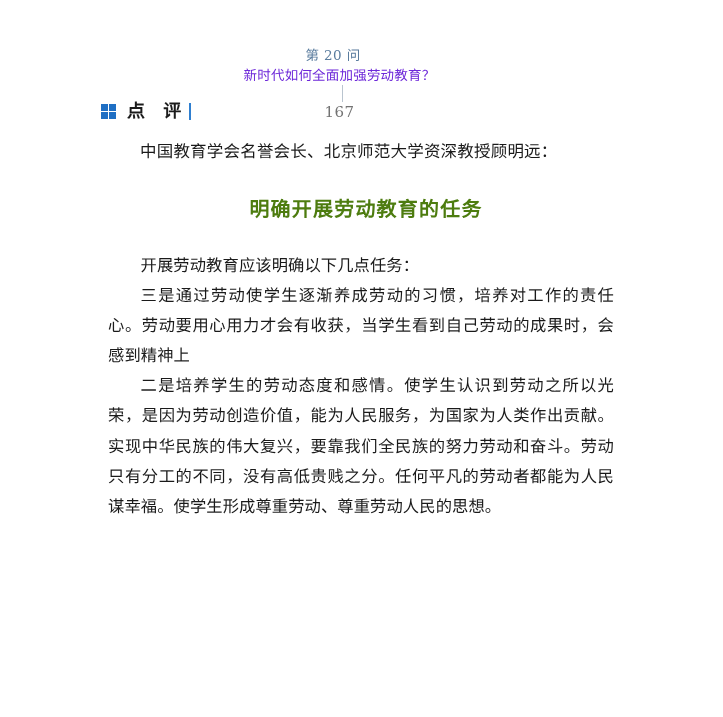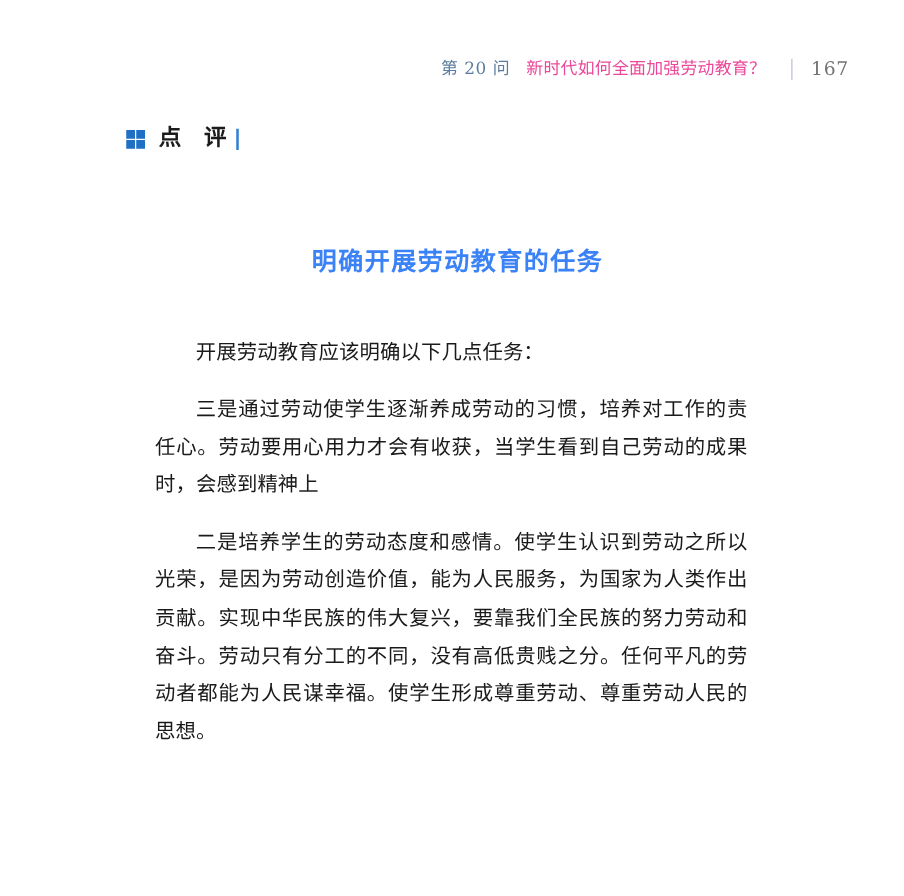--- a/index.html
+++ b/index.html
@@ -27,28 +27,29 @@
     position: absolute;
     top: 45px;
     left: 0;
     right: 44px;
     display: flex;
     justify-content: flex-end;
     align-items: center;
     font-size: 13.5px;
     line-height: 20px;
     white-space: nowrap;
+    flex-direction: column;
   }
   .rh-question {
     color: #5a7c9e;
     letter-spacing: .4px;
     margin-right: 13px;
   }
   .rh-title {
-    color: #ec4899;
+    color: #6d28d9;
     letter-spacing: .2px;
   }
   .rh-divider {
     width: 1px;
     height: 17px;
     background: #b9c4cf;
     margin: 0 15px 0 20px;
   }
   .rh-page {
     color: #737373;
@@ -113,33 +114,33 @@
   .article-title {
     position: absolute;
     top: 194px;
     left: 117px;
     right: 108px;
     text-align: center;
     font-family: "DejaVu Serif", "Liberation Serif", serif;
     font-size: 20px;
     font-weight: bold;
     letter-spacing: 1.2px;
-    color: #3b82f6;
+    color: #4d7c0f;
     line-height: 30px;
   }
 
   
   .body-text {
     position: absolute;
     top: 251px;
     left: 108px;
     width: 506px;
   }
   .body-text p {
-    margin: 16px;
+    margin: 0;
     font-size: 16.3px;
     line-height: 30.1px;
     letter-spacing: .1px;
     text-align: justify;
     text-justify: inter-character;
     text-indent: 2em;
     color: #1a1a1a;
   }
 </style>
 </head>
@@ -158,20 +159,21 @@
     <span class="grid-icon">
       <i></i>
         <i></i>
         <i></i>
         <i></i>
     </span>
     <span class="section-title">点 评</span>
     <span class="section-bar"></span>
   </div>
 
+  <div class="attribution">中国教育学会名誉会长、北京师范大学资深教授顾明远：</div>
 
   <div class="article-title">明确开展劳动教育的任务</div>
 
   <div class="body-text">
     <p>开展劳动教育应该明确以下几点任务：</p>
     <p>三是通过劳动使学生逐渐养成劳动的习惯，培养对工作的责任心。劳动要用心用力才会有收获，当学生看到自己劳动的成果时，会感到精神上</p>
     <p>二是培养学生的劳动态度和感情。使学生认识到劳动之所以光荣，是因为劳动创造价值，能为人民服务，为国家为人类作出贡献。实现中华民族的伟大复兴，要靠我们全民族的努力劳动和奋斗。劳动只有分工的不同，没有高低贵贱之分。任何平凡的劳动者都能为人民谋幸福。使学生形成尊重劳动、尊重劳动人民的思想。</p>
   </div>
 
 </div>

